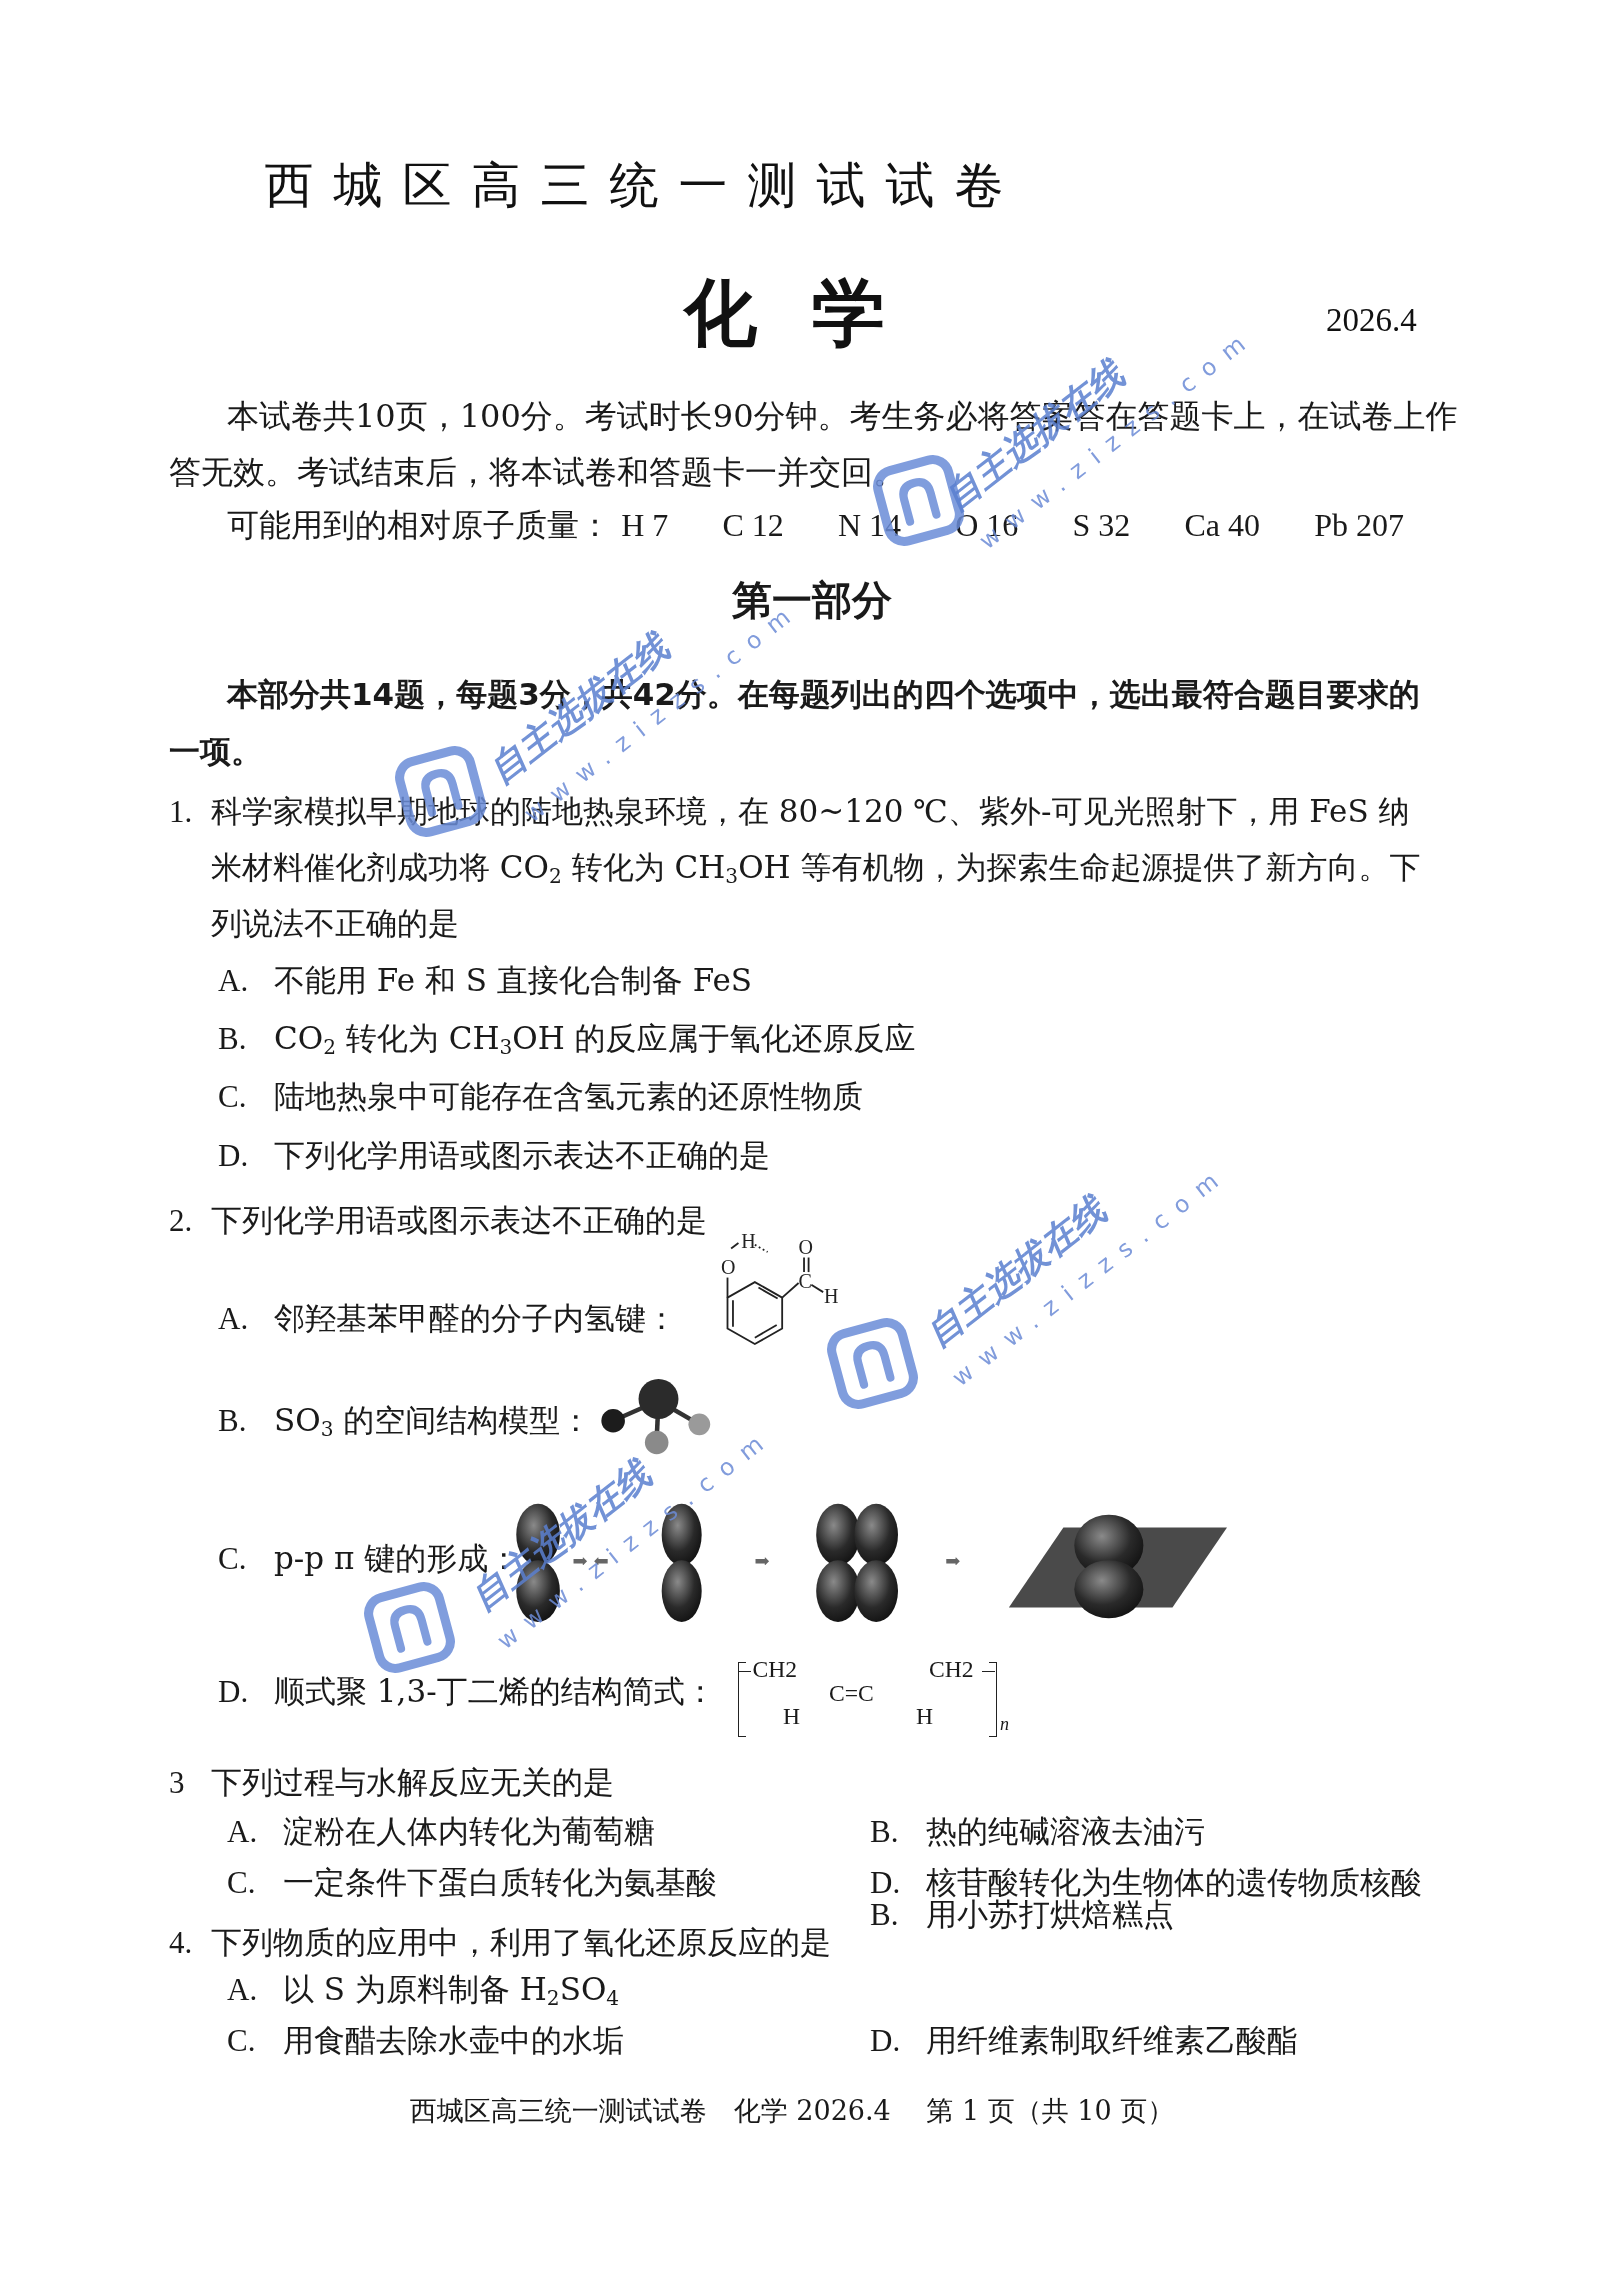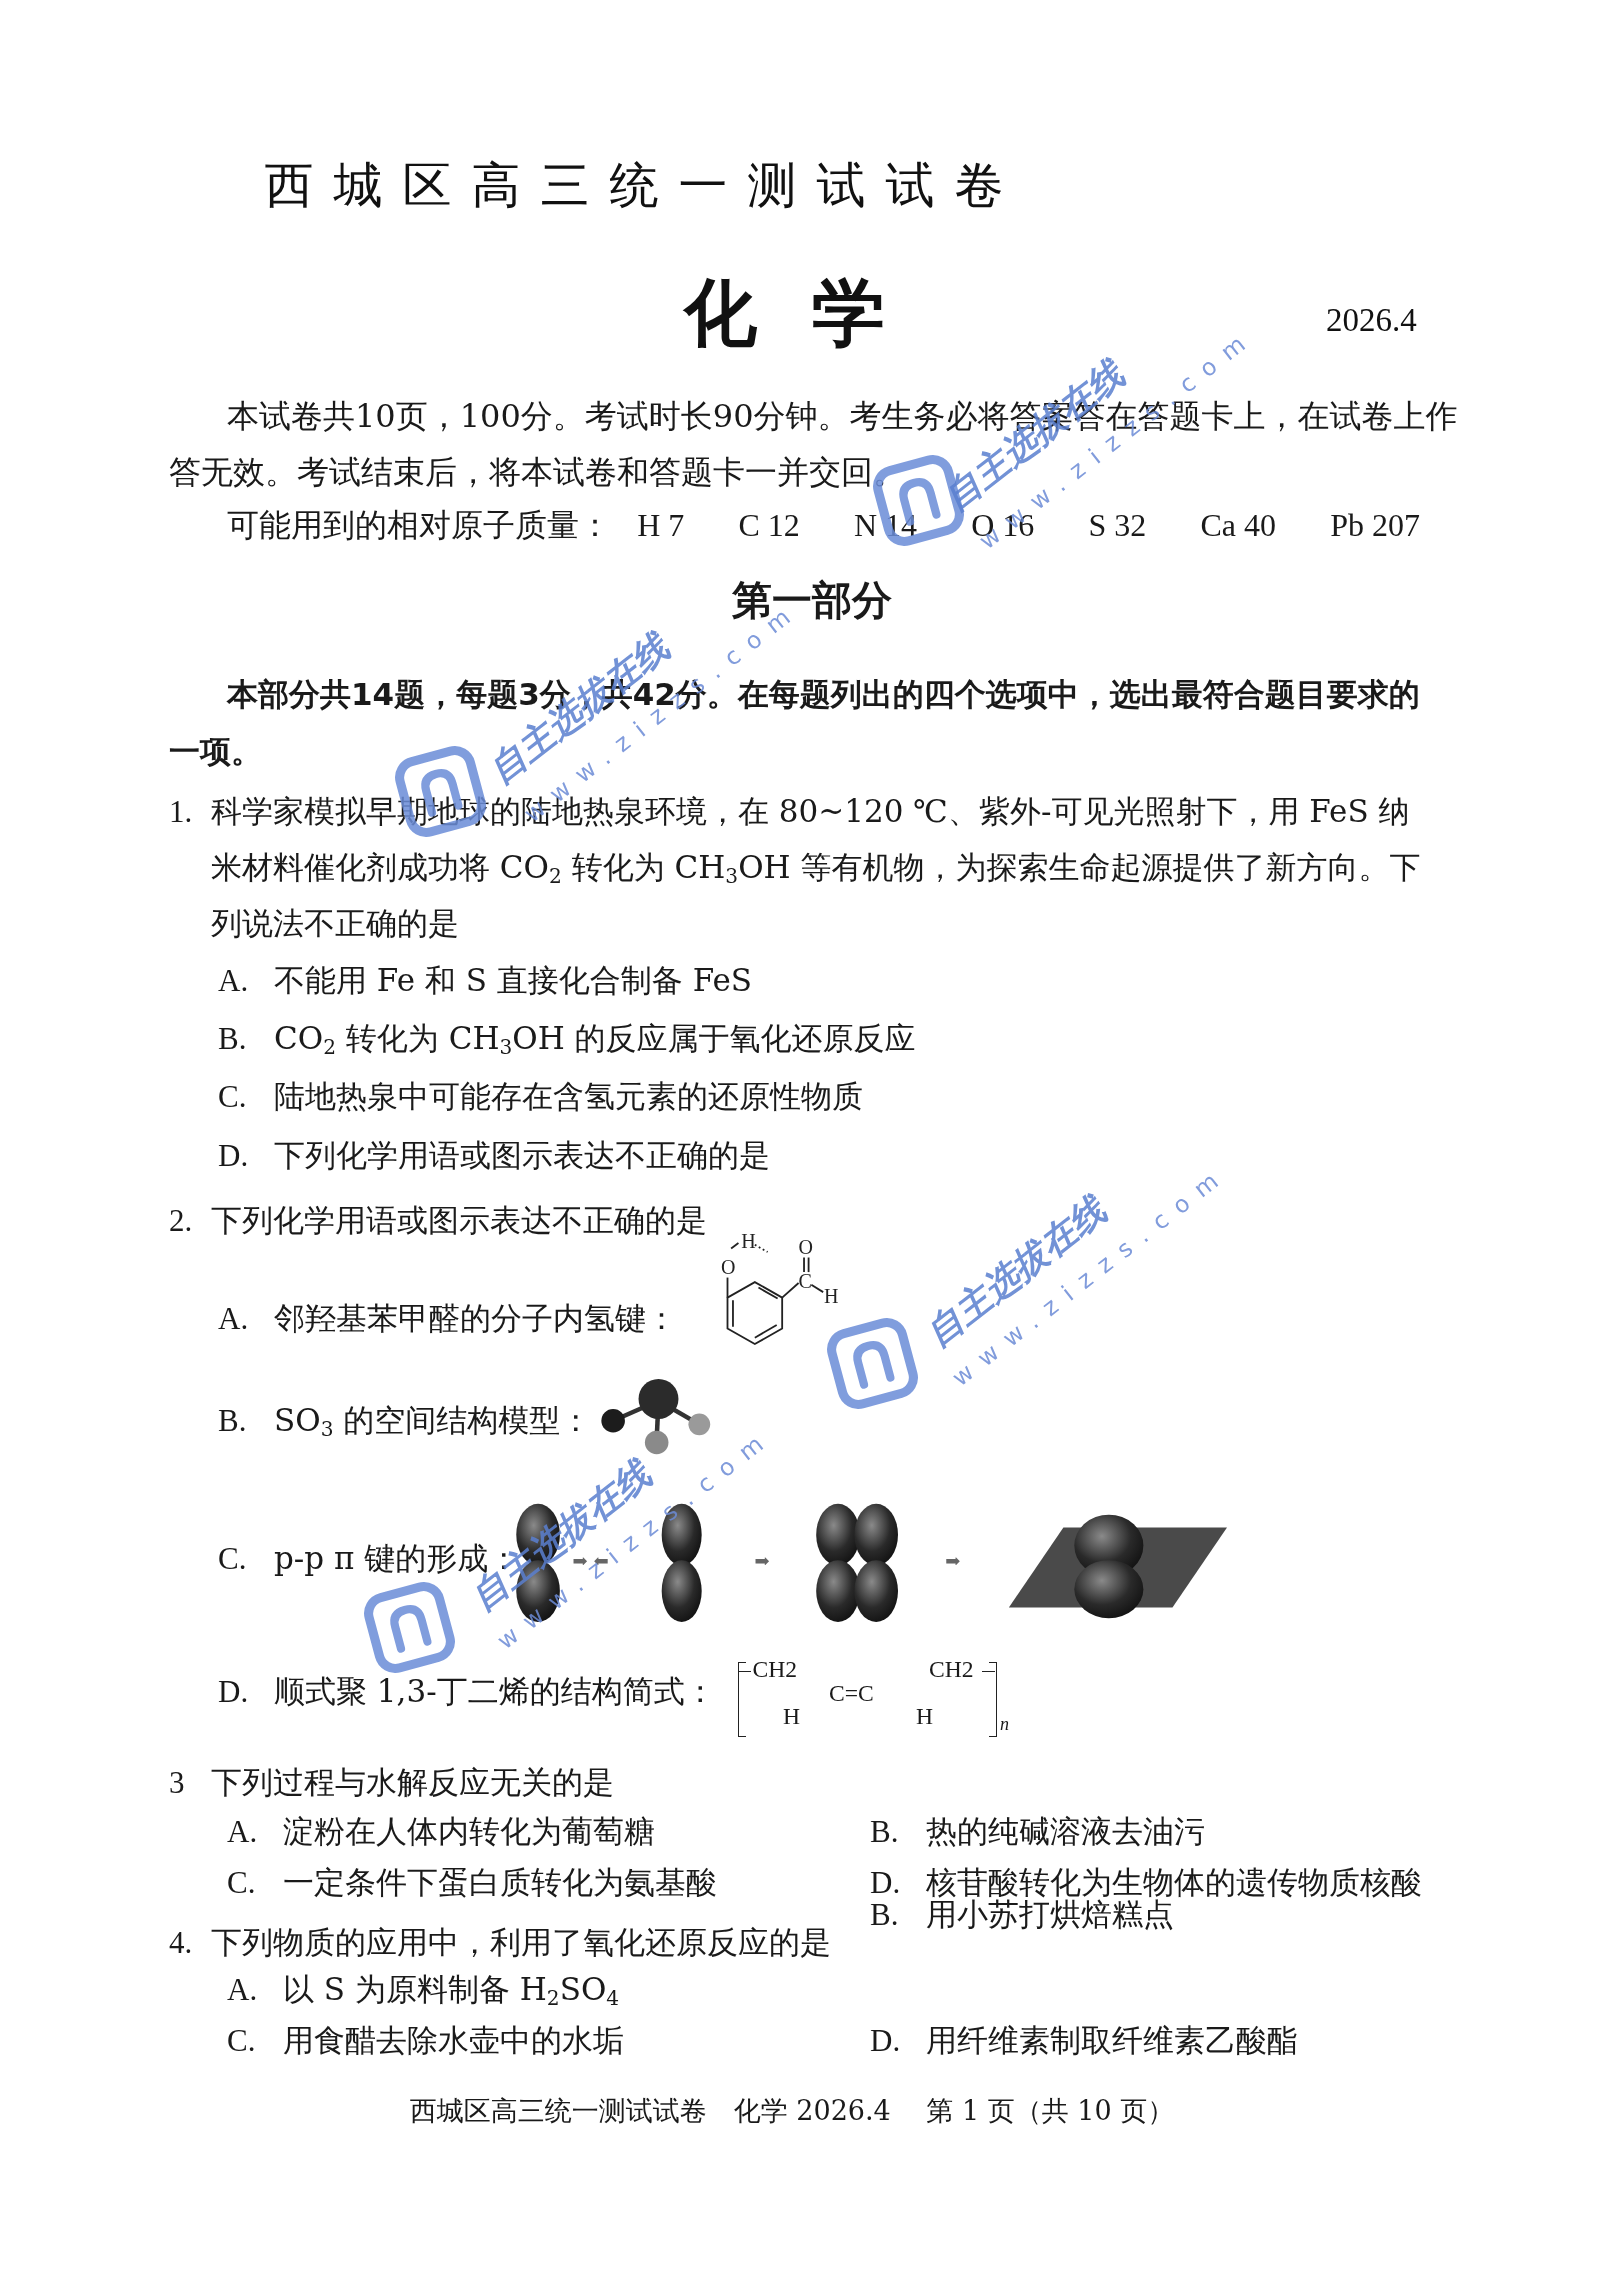--- a/index.html
+++ b/index.html
@@ -34,21 +34,21 @@
 </head>
 <body>
 
 <div class="abs page-title">西城区高三统一测试试卷</div>
 <div class="abs subject">化学</div>
 <div class="abs date">2026.4</div>
 
 <div class="abs p" style="left:227px; top:389px;">本试卷共10页，100分。考试时长90分钟。考生务必将答案答在答题卡上，在试卷上作</div>
 <div class="abs p" style="left:169px; top:445px;">答无效。考试结束后，将本试卷和答题卡一并交回。</div>
 <div class="abs p mass" style="left:227px; top:498px;">
-  <span style="font-family:'DejaVu Serif',serif; margin-right:16px;">可能用到的相对原子质量：</span>
+  <span style="font-family:'DejaVu Serif',serif; margin-right:0;">可能用到的相对原子质量：</span>
   <span>H 7</span>
   <span>C 12</span>
   <span>N 14</span>
   <span>O 16</span>
   <span>S 32</span>
   <span>Ca 40</span>
   <span>Pb 207</span>
 </div>
 
 <div class="abs section-title">第一部分</div>

